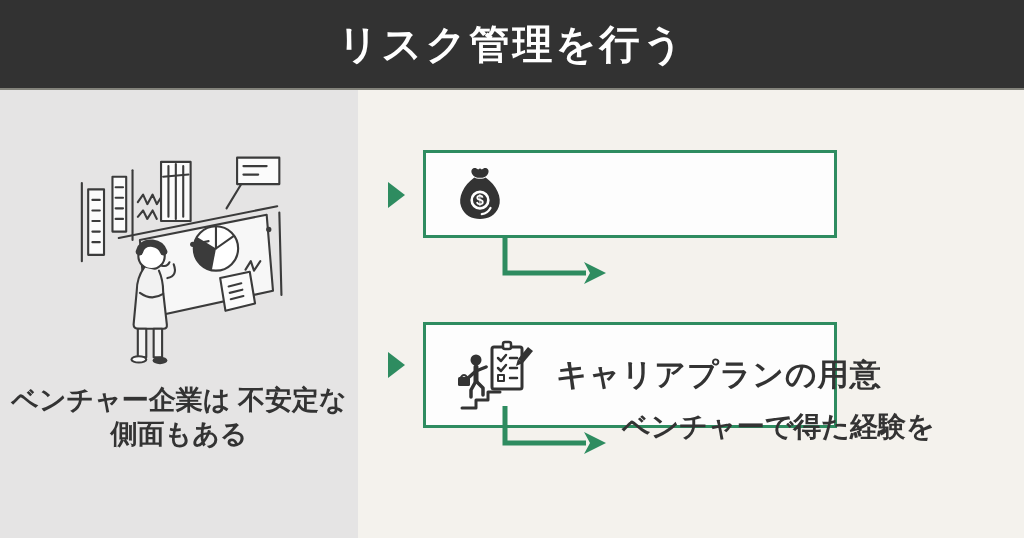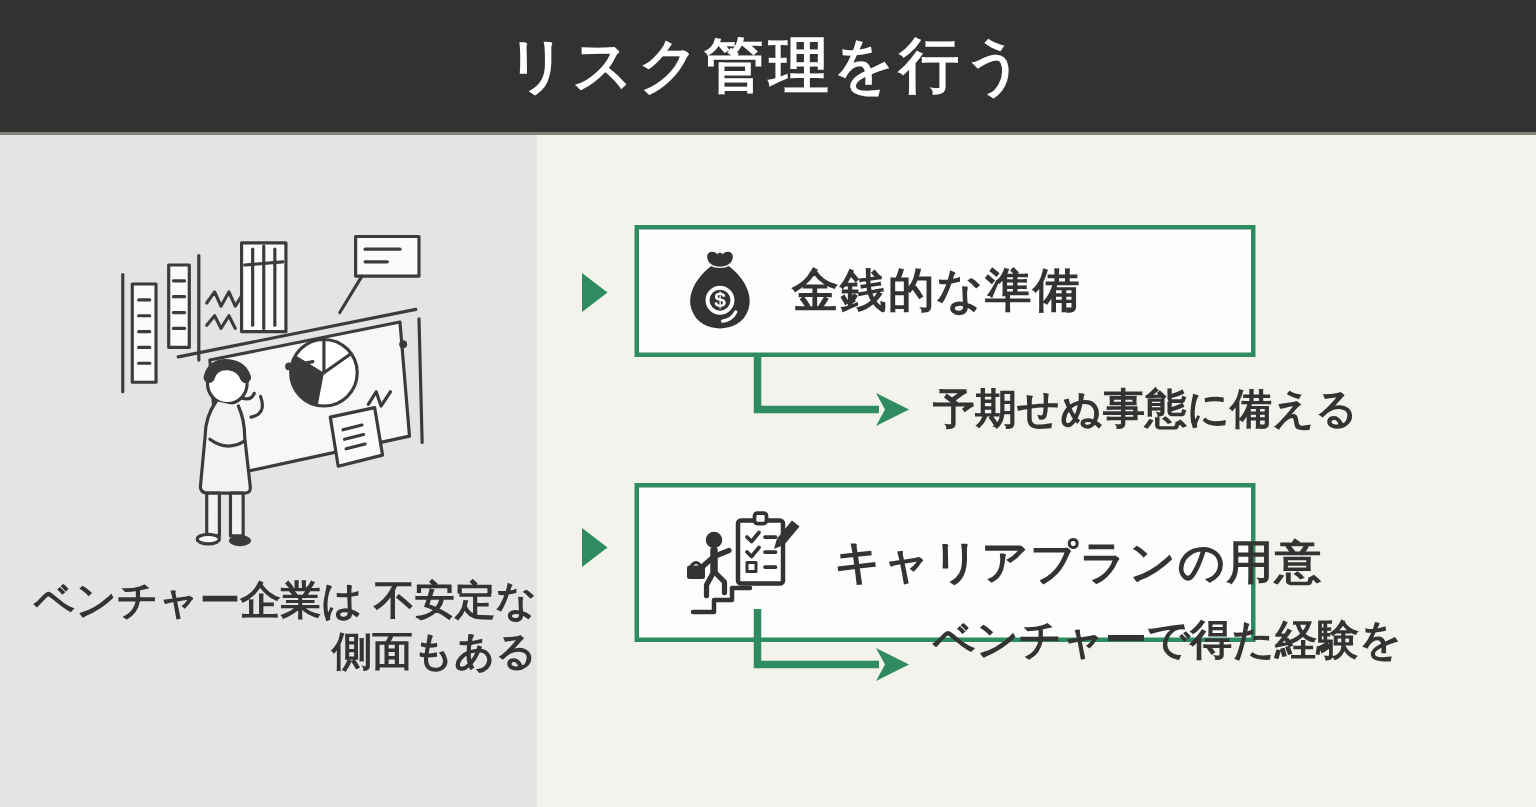--- a/index.html
+++ b/index.html
@@ -32,21 +32,21 @@
   .right-panel {
     position: absolute; top: 90px; left: 358px; width: 666px; height: 448px;
     background: #f4f2ed;
   }
   
   .illustration {
     position: absolute; left: 68px; top: 55px;
   }
   .caption {
     position: absolute; left: 0; top: 294px; width: 358px;
-    text-align: right; font-size: 27px; font-weight: bold;
+    text-align: center; font-size: 27px; font-weight: bold;
     line-height: 1.25; color: #333;
   }
   
   .pointer-triangle {
     position: absolute; width: 0; height: 0;
     border-top: 13px solid transparent;
     border-bottom: 13px solid transparent;
     border-left: 17px solid #2e8c60;
   }
   .pointer-1 { left: 30px; top: 92px; }
@@ -158,29 +158,25 @@
 
     <div class="pointer-triangle pointer-1"></div>
     <div class="item-box box-1">
       <svg class="box-icon" width="56" height="58" viewBox="0 0 64 64">
         <path fill="#333333" d="M23 9 C20 3 26 0 30 4 C31.5 2.5 32.5 2.5 34 4 C38 0 44 3 41 9 C39.5 12 36 13.5 32 13.5 C28 13.5 24.5 12 23 9 Z"></path>
         <path fill="#333333" d="M25.5 13 C13 22 6.5 36 10.5 46.5 C14 56.5 23 60.5 32 60.5 C41 60.5 50 56.5 53.5 46.5 C57.5 36 51 22 38.5 13 C36.5 15 27.5 15 25.5 13 Z"></path>
         <circle cx="32" cy="39" r="9.5" fill="none" stroke="#ffffff" stroke-width="3"></circle>
         <text x="32" y="44.5" text-anchor="middle" font-size="16" font-weight="bold" fill="#ffffff" font-family="Liberation Sans, sans-serif">$</text>
         <path d="M34 55 Q41 54 44 48" fill="none" stroke="#ffffff" stroke-width="2.5" stroke-linecap="round"></path>
       </svg>
-      <span class="item-label">金銭的な準備</span>
     </div>
     <svg class="connector connector-1" width="112" height="52" viewBox="0 0 112 52">
       <path d="M5 0 L5 37 L86 37" fill="none" stroke="#2e8c60" stroke-width="5"></path>
       <polygon points="84,26 106,37 84,48 90,37" fill="#2e8c60"></polygon>
     </svg>
-    <div class="note note-1">
-      <span>予期せぬ事態に備える</span>
-    </div>
 
     <div class="pointer-triangle pointer-2"></div>
     <div class="item-box box-2">
       <svg class="box-icon" width="84" height="72" viewBox="0 0 84 72">
         <g stroke="#333333" fill="none" stroke-linecap="round" stroke-linejoin="round">
 
           <path d="M10 69 L24 69 L24 61 L36 61 L36 53 L48 53" stroke-width="3"></path>
 
           <circle cx="24" cy="21" r="5.5" fill="#333333" stroke="none"></circle>
           <path d="M24 28 L24 42" stroke-width="5"></path>

